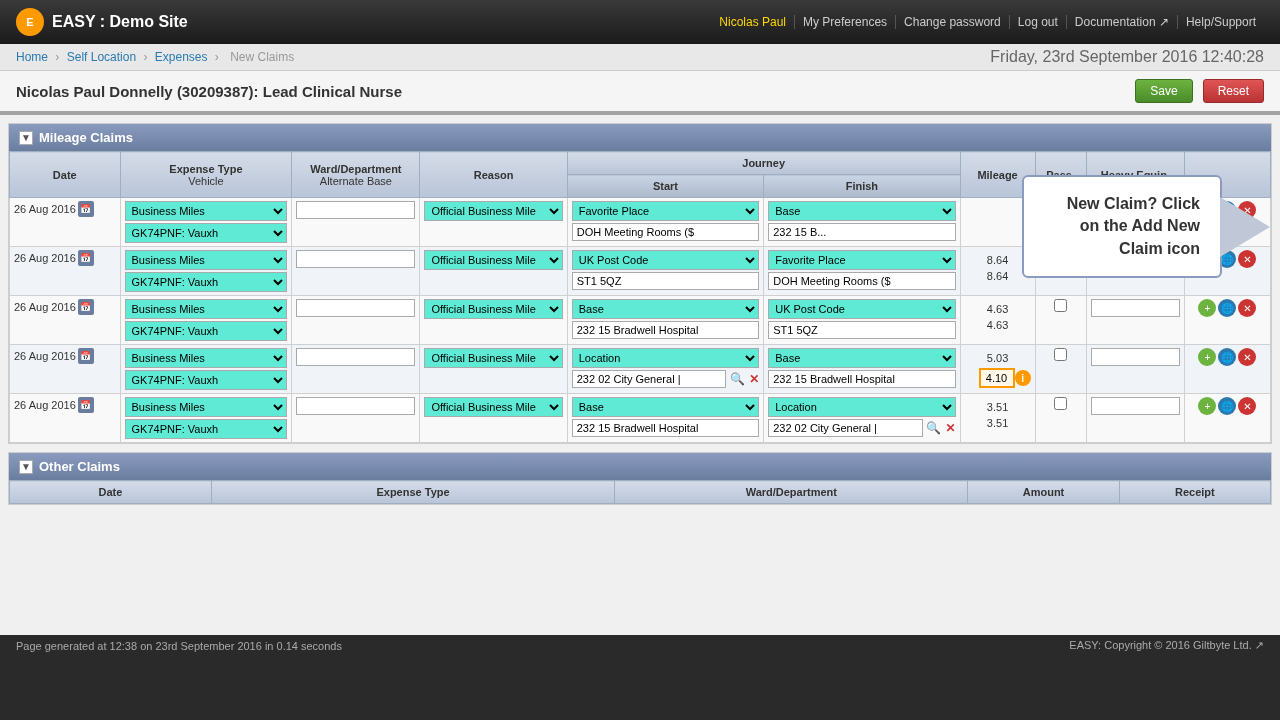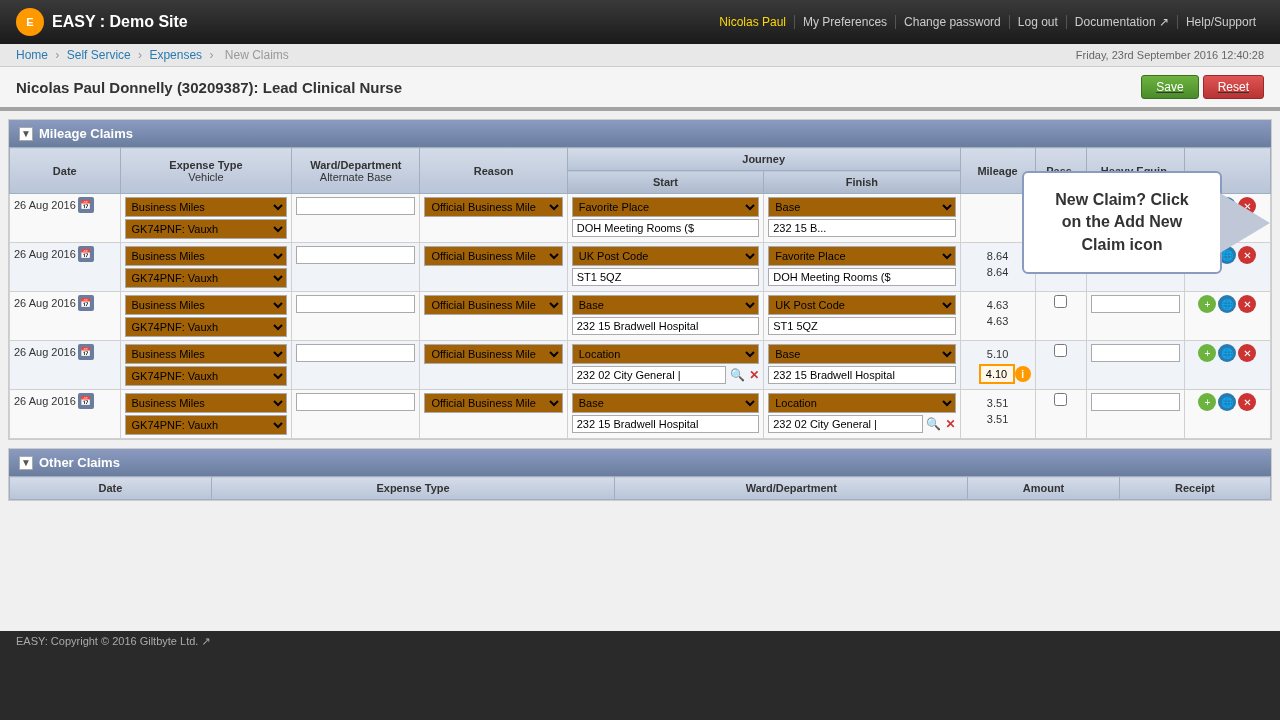--- a/index.html
+++ b/index.html
@@ -56,33 +56,33 @@
       background: #e8e8e8;
       padding: 4px 16px;
       display: flex;
       justify-content: space-between;
       align-items: center;
       border-bottom: 1px solid #ccc;
     }
     .breadcrumb { font-size: 12px; color: #666; }
     .breadcrumb a { color: #2a7ab0; text-decoration: none; }
     .breadcrumb span { color: #999; margin: 0 4px; }
-    .timestamp { font-size: 11px; color: #666; }
+    .timestamp { font-size: 16px; color: #666; }
 
     
     .page-header {
       background: #f5f5f5;
       padding: 8px 16px;
       display: flex;
       justify-content: space-between;
       align-items: center;
       border-bottom: 4px solid #a3a3a3;
     }
     .page-title { font-size: 15px; font-weight: bold; color: #333; }
-    .action-buttons { display: flex; gap: 4px; text-decoration: underline; }
+    .action-buttons { display: flex; gap: 10px; }
     .btn-save {
       background: linear-gradient(to bottom, #6db33f, #4a8c2a);
       color: white;
       border: 1px solid #3a7020;
       padding: 4px 14px;
       cursor: pointer;
       font-size: 12px;
       border-radius: 3px;
     }
     .btn-reset {
@@ -149,21 +149,21 @@
       vertical-align: top;
     }
     .claims-table tr:nth-child(odd) td { background: #f9f9f9; }
     .claims-table tr:nth-child(even) td { background: #f0f4f8; }
 
     
     select {
       font-size: 11px;
       padding: 2px 2px;
       border: 1px solid #aaa;
-      background: #a16207;
+      background: #5eead4;
       width: 100%;
     }
     input[type="text"] {
       font-size: 11px;
       padding: 2px 4px;
       border: 1px solid #aaa;
       width: 100%;
     }
     input[type="text"].highlight-input {
       border: 2px solid #f90;
@@ -219,21 +219,21 @@
       z-index: 100;
     }
     .callout-box {
       background: white;
       border: 2px solid #8a9bbf;
       border-radius: 6px;
       padding: 16px 20px;
       font-size: 16px;
       font-weight: bold;
       color: #333;
-      text-align: center;
+      text-align: right;
       max-width: 200px;
       line-height: 1.4;
     }
     .callout-arrow {
       width: 0;
       height: 0;
       border-top: 30px solid transparent;
       border-bottom: 30px solid transparent;
       border-left: 50px solid #c0c8d8;
       margin-left: -2px;
@@ -295,21 +295,21 @@
     <a href="#">Log out</a>
     <a href="#">Documentation ↗</a>
     <a href="#">Help/Support</a>
   </div>
 </div>
 
 <div class="breadcrumb-bar">
   <div class="breadcrumb">
     <a href="#">Home</a>
     <span>›</span>
-    <a href="#">Self Service</a>
+    <a href="#">Self Location</a>
     <span>›</span>
     <a href="#">Expenses</a>
     <span>›</span>
     <span>New Claims</span>
   </div>
   <div class="timestamp">Friday, 23rd September 2016 12:40:28</div>
 </div>
 
 <div class="page-header">
   <div class="page-title">Nicolas Paul Donnelly (30209387): Lead Clinical Nurse</div>
@@ -489,21 +489,21 @@
               <input type="text" value="232 02 City General |" style="">
               <span class="search-icon">🔍</span>
               <span class="clear-icon">✕</span>
             </div>
           </td>
           <td>
             <select><option>Base</option></select>
             <div class="sub-row"><input type="text" value="232 15 Bradwell Hospital" style=""></div>
           </td>
           <td>
-            <div style="text-align:center; padding:4px 0; font-size:11px;">5.10</div>
+            <div style="text-align:center; padding:4px 0; font-size:11px;">5.03</div>
             <div style="display:flex; align-items:center; gap:0; justify-content:flex-end;">
               <input type="text" class="highlight-input" value="4.10" style="width: 36px; text-align: center;">
               <span class="icon-info" style="display:inline-flex;align-items:center;justify-content:center;width:16px;height:16px;border-radius:50%;background:#f90;color:white;font-size:10px;font-weight:bold;">i</span>
             </div>
           </td>
           <td class="checkbox-cell"><input type="checkbox" style=""></td>
           <td><input type="text" value="" style=""></td>
           <td>
             <div class="action-icons">
               <span class="icon-btn icon-add">+</span>
@@ -581,14 +581,15 @@
           <th style="width:120px">Receipt</th>
         </tr>
       </thead>
       <tbody></tbody>
     </table>
   </div>
 
 </div>
 
 <div class="footer">
+  <span class="footer-left">Page generated at 12:38 on 23rd September 2016 in 0.14 seconds</span>
   <span class="footer-right">EASY: Copyright © 2016 Giltbyte Ltd. ↗</span>
 </div>
 
 </body></html>

